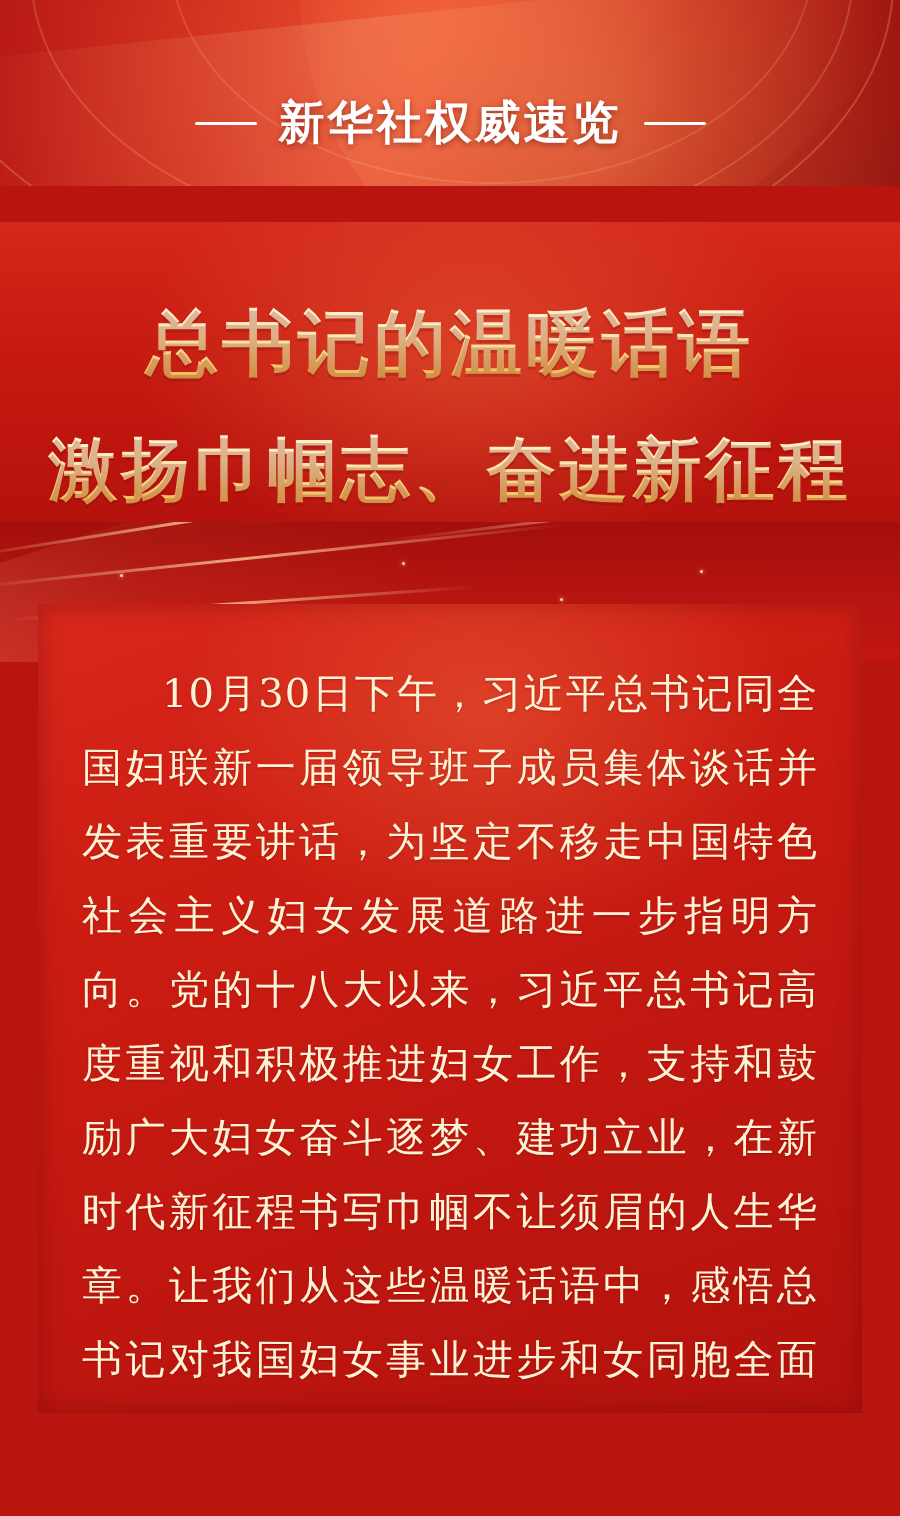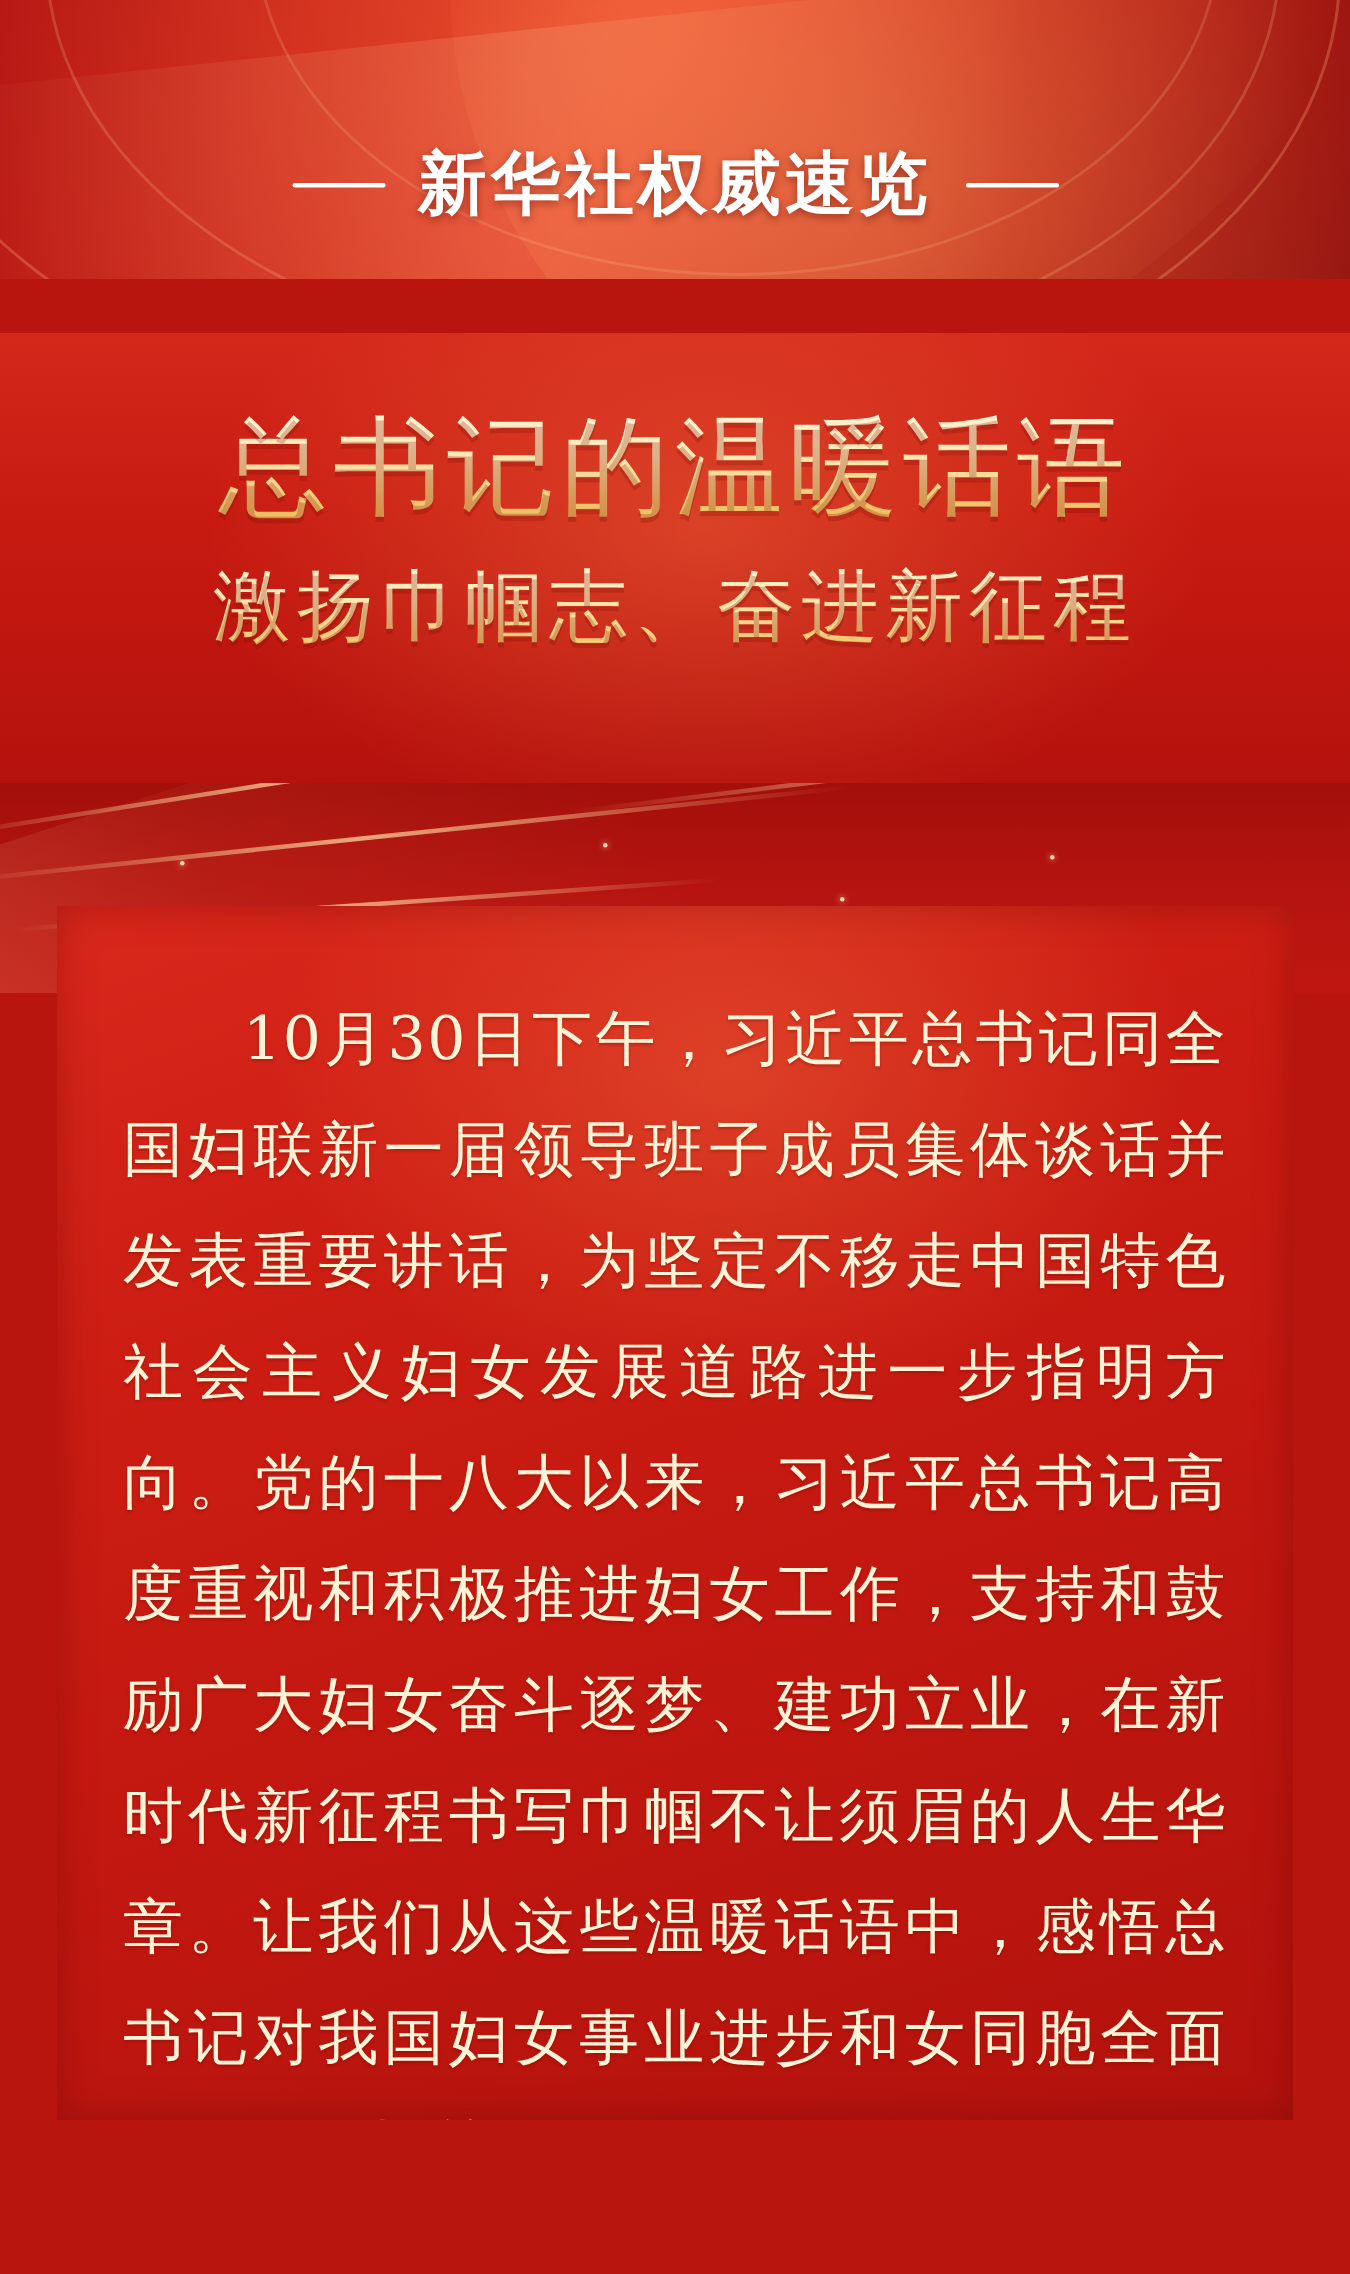--- a/index.html
+++ b/index.html
@@ -97,33 +97,34 @@
     background: radial-gradient(ellipse at center, rgba(255,140,80,0.35), rgba(255,120,60,0) 68%);
   }
   .headline-lines {
     position: absolute;
     left: 0; top: 42px;
     width: 900px;
     text-align: center;
   }
   .headline-line {
     font-family: "DejaVu Sans", "Liberation Sans", sans-serif;
-    font-weight: normal;
+    font-weight: bold;
     font-size: 72px;
     line-height: 94px;
     letter-spacing: 4px;
     background: linear-gradient(180deg, #fff6dc 0%, #ffe9b4 42%, #f3c46a 78%, #e8b14f 100%);
     -webkit-background-clip: text;
     background-clip: text;
     color: transparent;
     -webkit-text-fill-color: transparent;
     text-shadow: 0 3px 0 rgba(120,10,5,0.25);
     white-space: nowrap;
-  }
-  .headline-line.second { font-size: 52px; }
+    margin-top: 32px;
+  }
+  .headline-line.second { font-size: 69px; }
 
   
   .mid-strip {
     position: absolute;
     left: 0; top: 522px;
     width: 900px;
     height: 140px;
     overflow: hidden;
     background: linear-gradient(180deg, #a30f0b 0%, #b61410 55%, #c01611 100%);
   }

